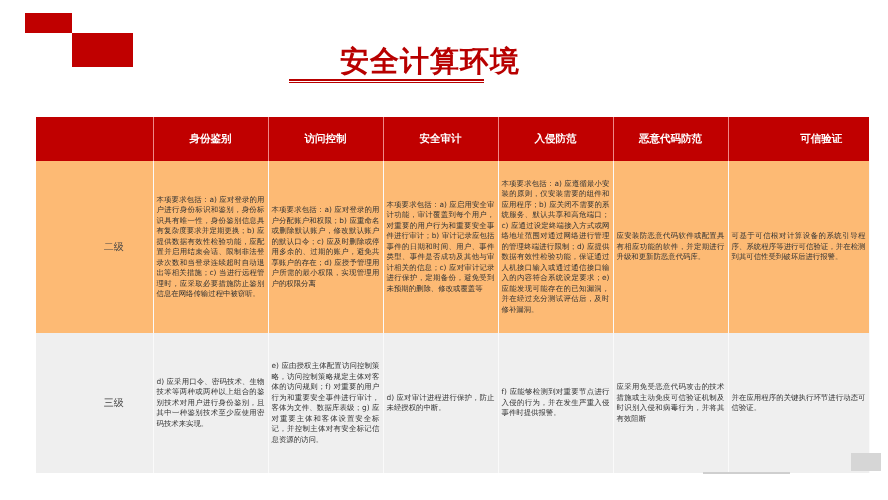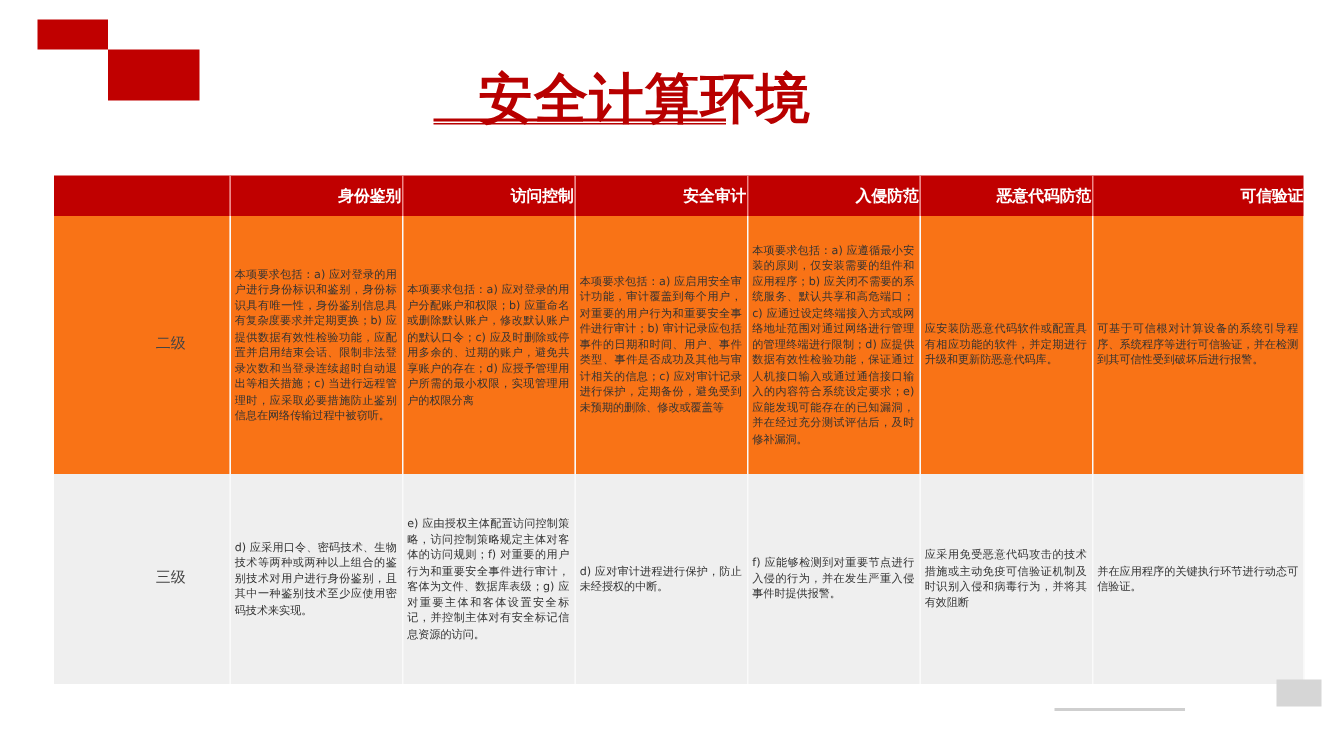--- a/index.html
+++ b/index.html
@@ -3,33 +3,33 @@
   <meta charset="utf-8">
   <style>
     * { box-sizing: border-box; margin: 0; padding: 0; }
     html, body { width: 888px; height: 500px; background: #ffffff; overflow: hidden; }
     body { position: relative; font-family: "DejaVu Sans", sans-serif; color: #333; }
 
     .deco-small { position: absolute; left: 25px; top: 13px; width: 47px; height: 20px; background: #c00000; }
     .deco-large { position: absolute; left: 72px; top: 33px; width: 61px; height: 34px; background: #c00000; }
 
     .title { position: absolute; left: 300px; top: 42px; width: 260px; text-align: center;
-             font-family: Liberation Mono, monospace; font-weight: bold; font-size: 36px; color: #b80000; letter-spacing: 1px; }
+             font-family: Liberation Mono, monospace; font-weight: bold; font-size: 29px; color: #b80000; letter-spacing: 1px; }
     .title-rule { position: absolute; left: 289px; top: 79px; width: 195px; height: 4px;
                   border-top: 2px solid #b80000; border-bottom: 1px solid #b80000; }
 
     .table-wrap { position: absolute; left: 36px; top: 117px; width: 833px; }
     table { border-collapse: collapse; width: 833px; table-layout: fixed; }
-    th { background: #c00000; color: #fff; font-size: 10.5px; font-weight: bold; height: 27px;
-         border-right: 1px solid #e88; text-align: right; }
+    th { background: #c00000; color: #fff; font-size: 10.5px; font-weight: bold; height: 44px;
+         border-right: 1px solid #e88; text-align: center; }
     th:last-child { border-right: none; padding-left: 45px; }
     td { font-size: 7.4px; line-height: 10.5px; color: #333; vertical-align: middle; padding: 3px 3px;
          border-right: 1px solid #fafafa; text-align: justify; }
     td.label { text-align: center; font-size: 10px; color: #444; padding-left: 42px; }
-    tr.row2 td { background: #f97316; height: 172px; }
+    tr.row2 td { background: #fdba74; height: 172px; }
     tr.row3 td { background: #efefef; height: 140px; }
     col.c0 { width: 117px; }
     col.cx { width: 115px; }
     col.clast { width: 141px; }
 
     .br-box { position: absolute; left: 851px; top: 453px; width: 30px; height: 18px; background: #d6d6d6; }
     .br-line { position: absolute; left: 703px; top: 472px; width: 87px; height: 2px; background: #cfcfcf; }
   </style>
 </head>
 <body>

